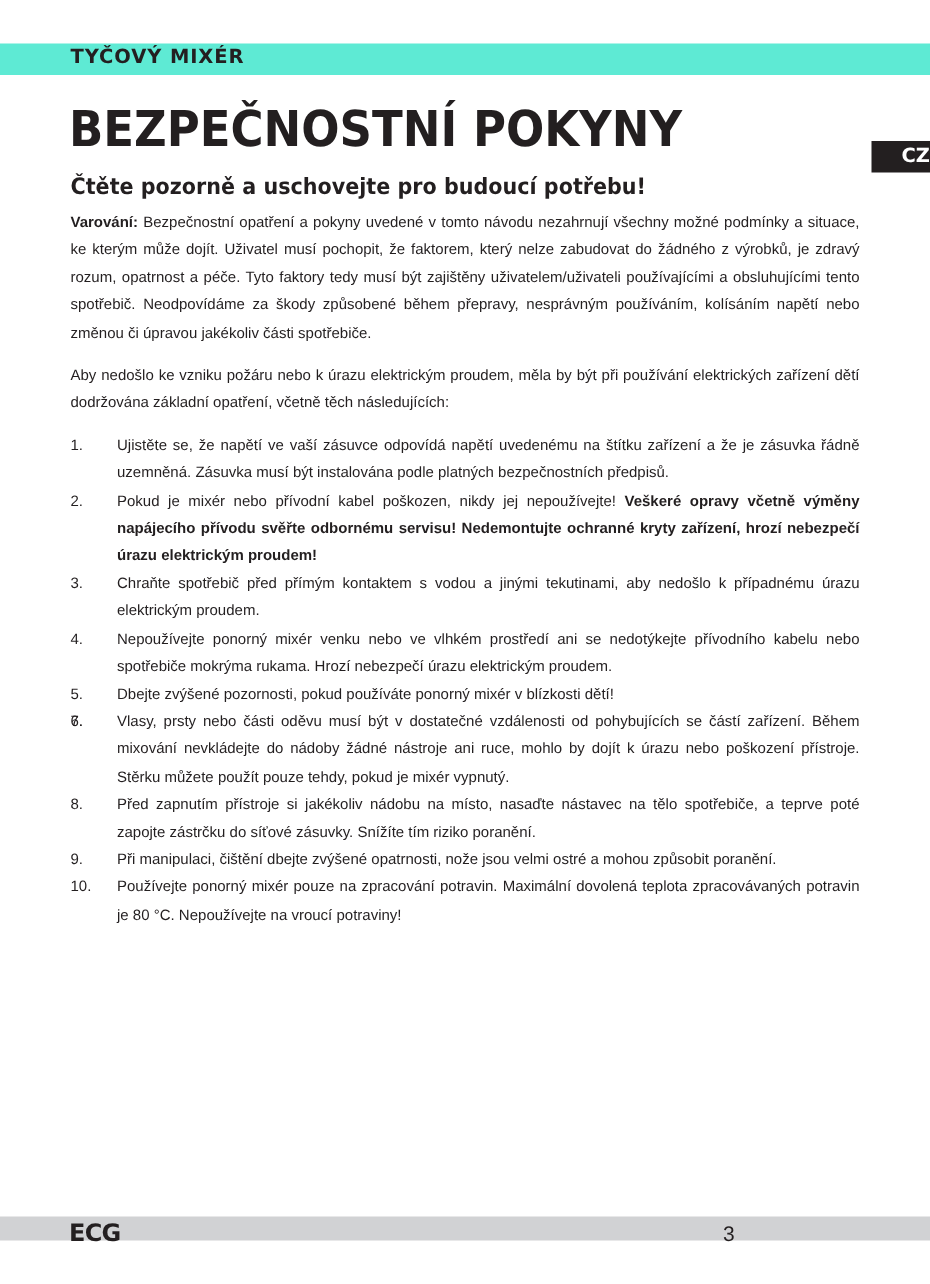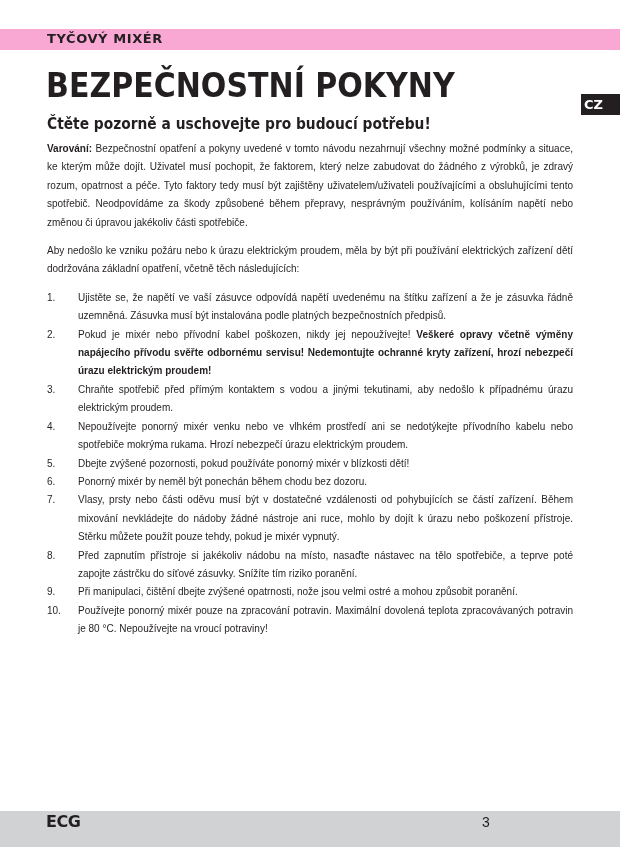--- a/index.html
+++ b/index.html
@@ -14,21 +14,21 @@
       overflow: hidden;
       font-family: "Liberation Sans", "DejaVu Sans", sans-serif;
       color: #231f20;
     }
     .top-bar {
       position: absolute;
       left: 0;
       top: 29px;
       width: 620px;
       height: 21px;
-      background: #f9a8d4;
+      background: #5eead4;
     }
     .top-bar .title {
       position: absolute;
       left: 47px;
       top: 2px;
       font-family: "DejaVu Sans", sans-serif;
       font-weight: bold;
       font-size: 13px;
       letter-spacing: 0.6px;
       color: #231f20;
@@ -38,21 +38,21 @@
       left: 581px;
       top: 94px;
       width: 39px;
       height: 21px;
       background: #231f20;
       color: #ffffff;
       font-family: "DejaVu Sans", sans-serif;
       font-weight: bold;
       font-size: 13px;
       line-height: 21px;
-      padding-left: 3px;
+      padding-left: 20px;
       box-sizing: border-box;
     }
     .page-title {
       position: absolute;
       left: 46px;
       top: 66px;
       margin: 0;
       font-family: "DejaVu Sans", sans-serif;
       font-weight: bold;
       font-size: 33px;
@@ -103,21 +103,21 @@
       position: absolute;
       left: 0;
       top: 0;
     }
     .content li b { font-weight: bold; }
     .bottom-bar {
       position: absolute;
       left: 0;
       top: 811px;
       width: 620px;
-      height: 36px;
+      height: 16px;
       background: #d1d2d4;
     }
     .bottom-bar .brand {
       position: absolute;
       left: 46px;
       top: 1px;
       font-family: "DejaVu Sans", sans-serif;
       font-weight: bold;
       font-size: 16px;
       letter-spacing: -0.5px;
@@ -146,21 +146,21 @@
 
 <div class="content">
   <p><b>Varování:</b><span> Bezpečnostní opatření a pokyny uvedené v tomto návodu nezahrnují všechny možné podmínky a situace, ke kterým může dojít. Uživatel musí pochopit, že faktorem, který nelze zabudovat do žádného z výrobků, je zdravý rozum, opatrnost a péče. Tyto faktory tedy musí být zajištěny uživatelem/uživateli používajícími a obsluhujícími tento spotřebič. Neodpovídáme za škody způsobené během přepravy, nesprávným používáním, kolísáním napětí nebo změnou či úpravou jakékoliv části spotřebiče.</span></p>
   <p>Aby nedošlo ke vzniku požáru nebo k úrazu elektrickým proudem, měla by být při používání elektrických zařízení dětí dodržována základní opatření, včetně těch následujících:</p>
   <ol>
     <li><span class="num">1.</span><span>Ujistěte se, že napětí ve vaší zásuvce odpovídá napětí uvedenému na štítku zařízení a že je zásuvka řádně uzemněná. Zásuvka musí být instalována podle platných bezpečnostních předpisů.</span><b></b></li>
     <li><span class="num">2.</span><span>Pokud je mixér nebo přívodní kabel poškozen, nikdy jej nepoužívejte! </span><b>Veškeré opravy včetně výměny napájecího přívodu svěřte odbornému servisu! Nedemontujte ochranné kryty zařízení, hrozí nebezpečí úrazu elektrickým proudem!</b></li>
     <li><span class="num">3.</span><span>Chraňte spotřebič před přímým kontaktem s vodou a jinými tekutinami, aby nedošlo k případnému úrazu elektrickým proudem.</span><b></b></li>
     <li><span class="num">4.</span><span>Nepoužívejte ponorný mixér venku nebo ve vlhkém prostředí ani se nedotýkejte přívodního kabelu nebo spotřebiče mokrýma rukama. Hrozí nebezpečí úrazu elektrickým proudem.</span><b></b></li>
     <li><span class="num">5.</span><span>Dbejte zvýšené pozornosti, pokud používáte ponorný mixér v blízkosti dětí!</span><b></b></li>
-    <li><span class="num">6.</span><span>Ponorný mixér by neměl být ponechán během chodu bez dozoru.</span><b></b></li>
+    <li><span class="num">6.</span><b></b></li>
     <li><span class="num">7.</span><span>Vlasy, prsty nebo části oděvu musí být v dostatečné vzdálenosti od pohybujících se částí zařízení. Během mixování nevkládejte do nádoby žádné nástroje ani ruce, mohlo by dojít k úrazu nebo poškození přístroje. Stěrku můžete použít pouze tehdy, pokud je mixér vypnutý.</span><b></b></li>
     <li><span class="num">8.</span><span>Před zapnutím přístroje si jakékoliv nádobu na místo, nasaďte nástavec na tělo spotřebiče, a teprve poté zapojte zástrčku do síťové zásuvky. Snížíte tím riziko poranění.</span><b></b></li>
     <li><span class="num">9.</span><span>Při manipulaci, čištění dbejte zvýšené opatrnosti, nože jsou velmi ostré a mohou způsobit poranění.</span><b></b></li>
     <li><span class="num">10.</span><span>Používejte ponorný mixér pouze na zpracování potravin. Maximální dovolená teplota zpracovávaných potravin je 80 °C. Nepoužívejte na vroucí potraviny!</span><b></b></li>
   </ol>
 </div>
 
 <div class="bottom-bar">
   <span class="brand">ECG</span>
   <span class="page-num">3</span>

